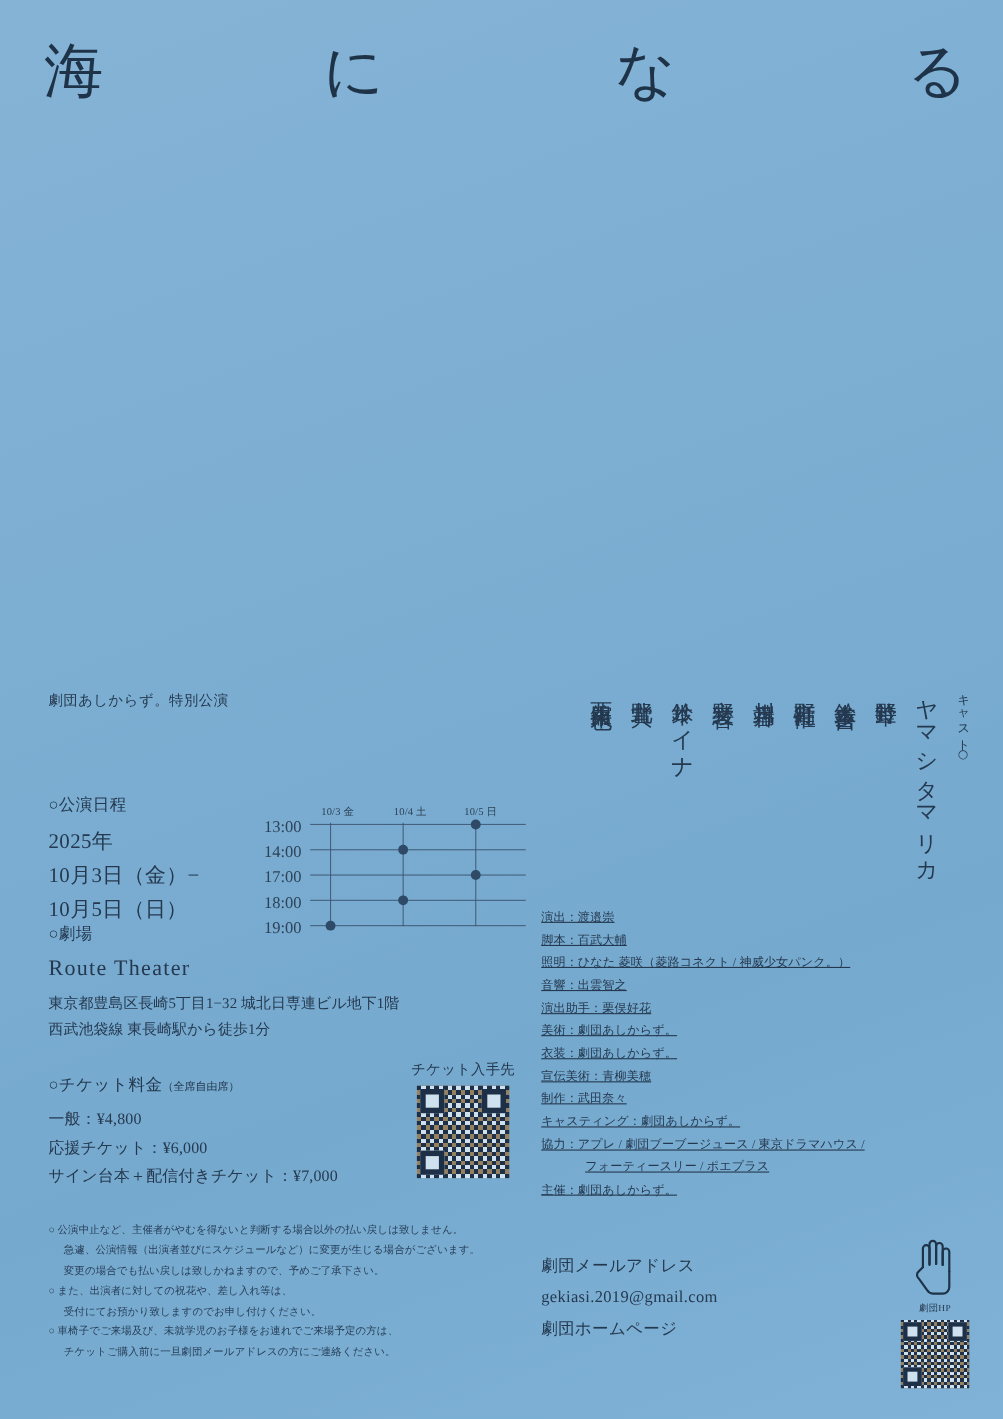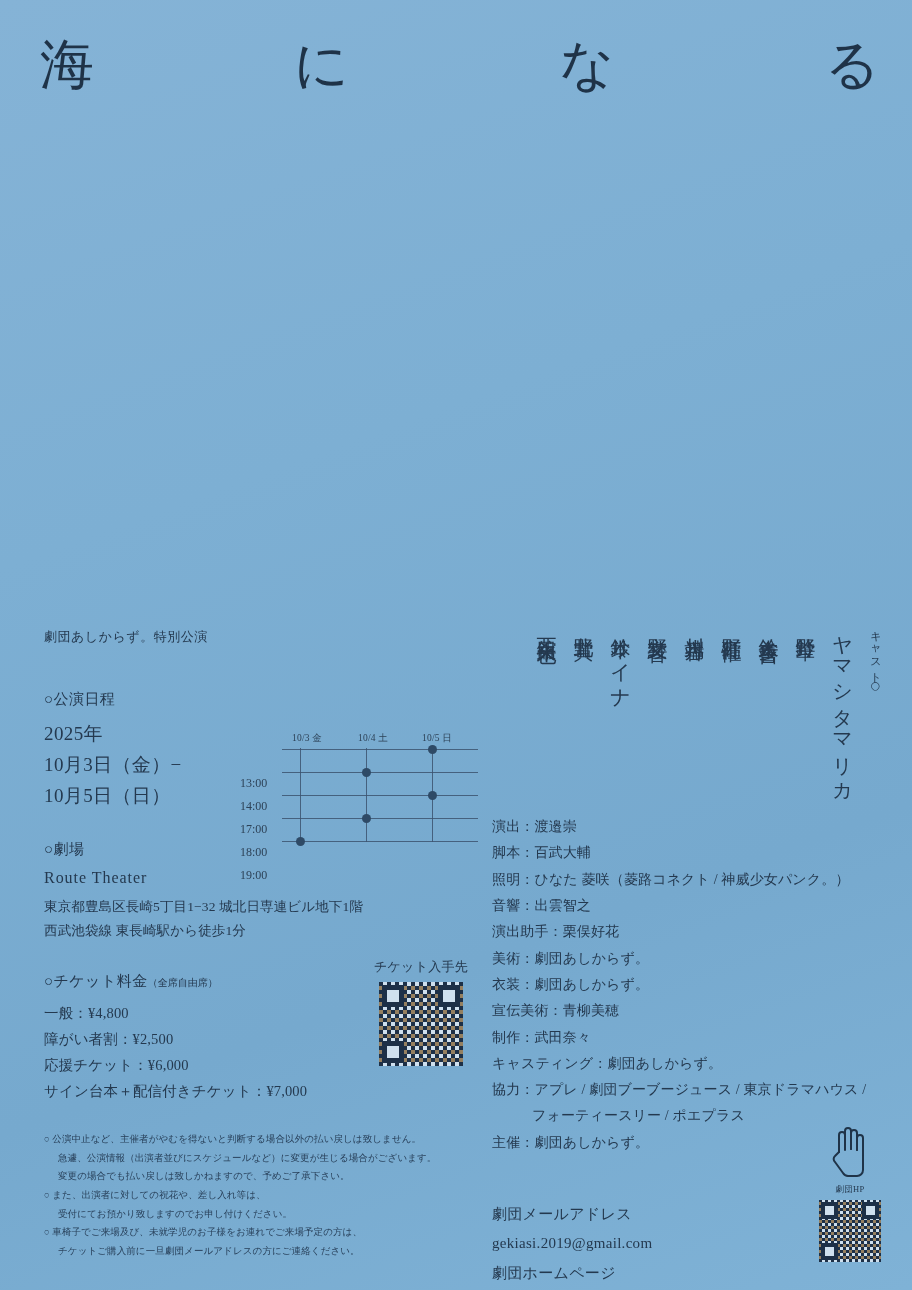--- a/index.html
+++ b/index.html
@@ -62,43 +62,42 @@
     line-height: 1.62;
     letter-spacing: 0.02em;
   }
   .block-schedule {
     position: relative;
     height: 150px;
   }
   .sched-text {
     position: absolute;
     left: 0;
-    top: 6px;
+    top: 38px;
   }
   
   .sched-grid {
     position: absolute;
     left: 196px;
     top: 48px;
     width: 240px;
     height: 116px;
   }
   .sched-col-label {
     position: absolute;
     font-size: 9.5px;
     color: #2d4257;
     letter-spacing: 0.02em;
     top: 0;
   }
   .sched-row-label {
     position: absolute;
     left: 0;
-    font-size: 12px;
+    font-size: 15px;
     color: #2d4257;
-    margin-top: 32px;
   }
   .sched-hline {
     position: absolute;
     left: 42px;
     width: 196px;
     height: 1px;
     background: #3c5470;
     opacity: .85;
   }
   .sched-vline {
@@ -113,21 +112,21 @@
     position: absolute;
     width: 9px;
     height: 9px;
     border-radius: 50%;
     background: #2e4a66;
   }
   .venue {
     margin-top: 6px;
   }
   .venue-name {
-    font-size: 16px;
+    font-size: 20px;
     letter-spacing: 0.06em;
     margin: 4px 0 8px 0;
   }
   .venue-line {
     font-size: 13.5px;
     line-height: 1.75;
     letter-spacing: 0.01em;
   }
   .ticket-sec {
     margin-top: 30px;
@@ -214,24 +213,25 @@
     letter-spacing: 0.1em;
     margin-left: 10px;
     padding-top: 2px;
   }
   .cast-name {
     font-size: 20px;
     letter-spacing: 0.08em;
     margin-left: 10px;
   }
   .staff {
-    margin-top: 2px;
-    font-size: 14px;
+    margin-top: 12px;
+    font-size: 11px;
     line-height: 1.88;
     letter-spacing: 0.01em;
+    text-decoration: underline;
   }
   .staff .cont { padding-left: 40px; display: block; }
   .contact {
     margin-top: 44px;
     font-size: 15px;
     line-height: 1.95;
     letter-spacing: 0.02em;
   }
   .contact .mono {
     font-family: "Liberation Serif", serif;
@@ -346,21 +346,20 @@
       <div class="venue-name">Route Theater</div>
       <div class="venue-line">東京都豊島区長崎5丁目1−32 城北日専連ビル地下1階</div>
       <div class="venue-line">西武池袋線 東長崎駅から徒歩1分</div>
     </div>
 
     <div class="ticket-sec">
       <div class="sec-head">
         <span>○チケット料金</span><span class="small">（全席自由席）</span>
       </div>
       <div class="price-line">一般：¥4,800</div>
-      <div class="price-line">障がい者割：¥2,500</div>
       <div class="price-line">応援チケット：¥6,000</div>
       <div class="price-line">サイン台本＋配信付きチケット：¥7,000</div>
 
       <div class="ticket-where">
         <span class="lbl">チケット入手先</span>
         <div class="qr">
             <span class="br"></span>
           </div>
       </div>
     </div>

